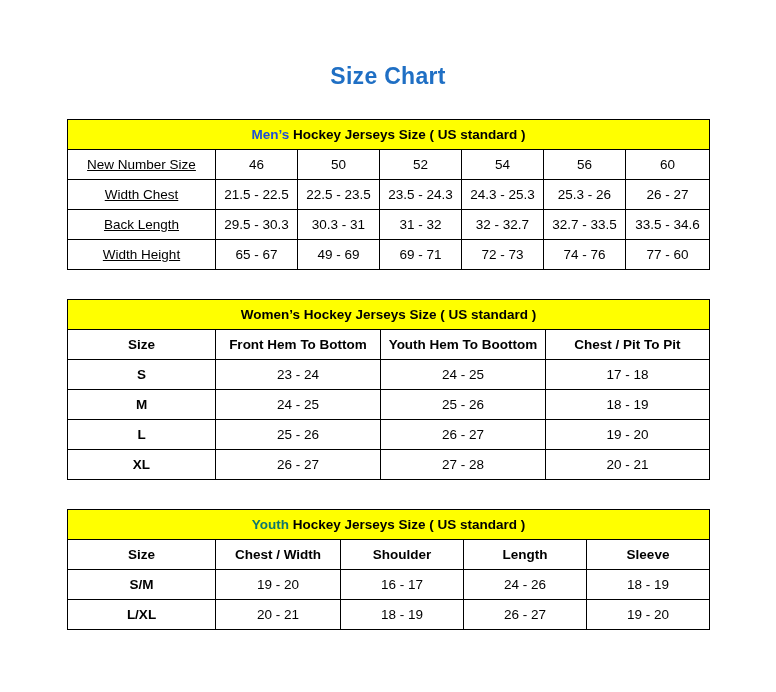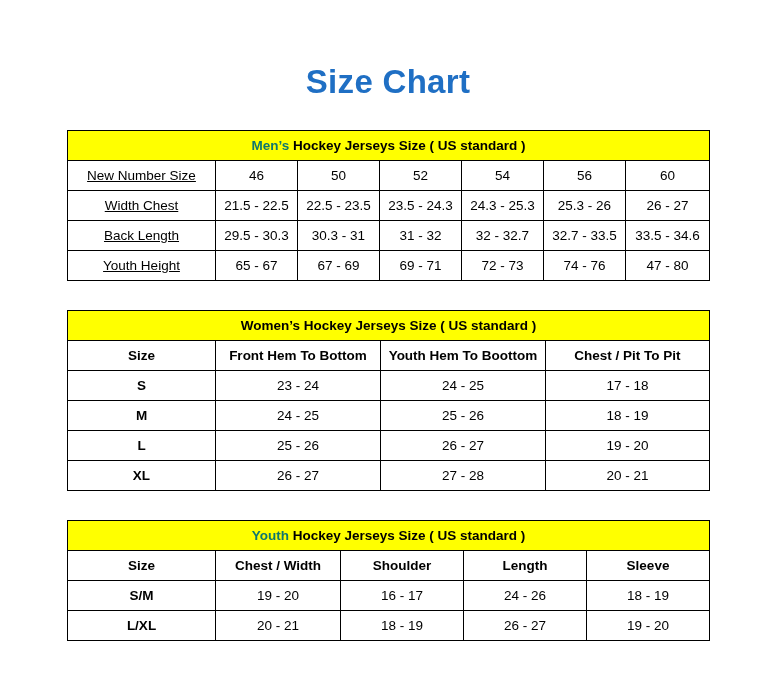--- a/index.html
+++ b/index.html
@@ -16,21 +16,21 @@
   }
   .page {
     width: 776px;
     height: 692px;
     position: relative;
     box-sizing: border-box;
   }
   .title {
     text-align: center;
     color: #1f6fc4;
-    font-size: 33px;
+    font-size: 23px;
     font-weight: bold;
     letter-spacing: 0.3px;
     padding-top: 64px;
     padding-bottom: 0;
     line-height: 1.1;
   }
   .chart-wrap {
     margin: 0 auto;
     margin-top: 30px;
     width: 642px;
@@ -49,21 +49,21 @@
     padding: 2px 2px;
     background: #ffffff;
     white-space: nowrap;
   }
   td.banner {
     background: #ffff00 !important;
     font-weight: bold;
     font-size: 14.5px;
     height: 31px;
   }
-  td.banner .hl-men { color: #0f766e; }
+  td.banner .hl-men { color: #1d4ed8; }
   td.banner .hl-women { color: #000000; }
   td.banner .hl-youth { color: #0f766e; }
   td.hdr {
     font-weight: bold;
   }
   td.rowlabel {
     text-align: center;
     text-decoration: underline;
   }
   td.boldcell {
@@ -120,27 +120,27 @@
         <tr>
           <td class="rowlabel">Back Length</td>
           <td>29.5 - 30.3</td>
           <td>30.3 - 31</td>
           <td>31 - 32</td>
           <td>32 - 32.7</td>
           <td>32.7 - 33.5</td>
           <td>33.5 - 34.6</td>
         </tr>
         <tr>
-          <td class="rowlabel">Youth Height</td>
+          <td class="rowlabel">Width Height</td>
           <td>65 - 67</td>
-          <td>67 - 69</td>
+          <td>49 - 69</td>
           <td>69 - 71</td>
           <td>72 - 73</td>
           <td>74 - 76</td>
-          <td>47 - 80</td>
+          <td>77 - 60</td>
         </tr>
       </tbody>
     </table>
 
     <table class="sz">
         <tbody>
           <tr class="spacer-row">
             <td></td>
           </tr>
         </tbody>

